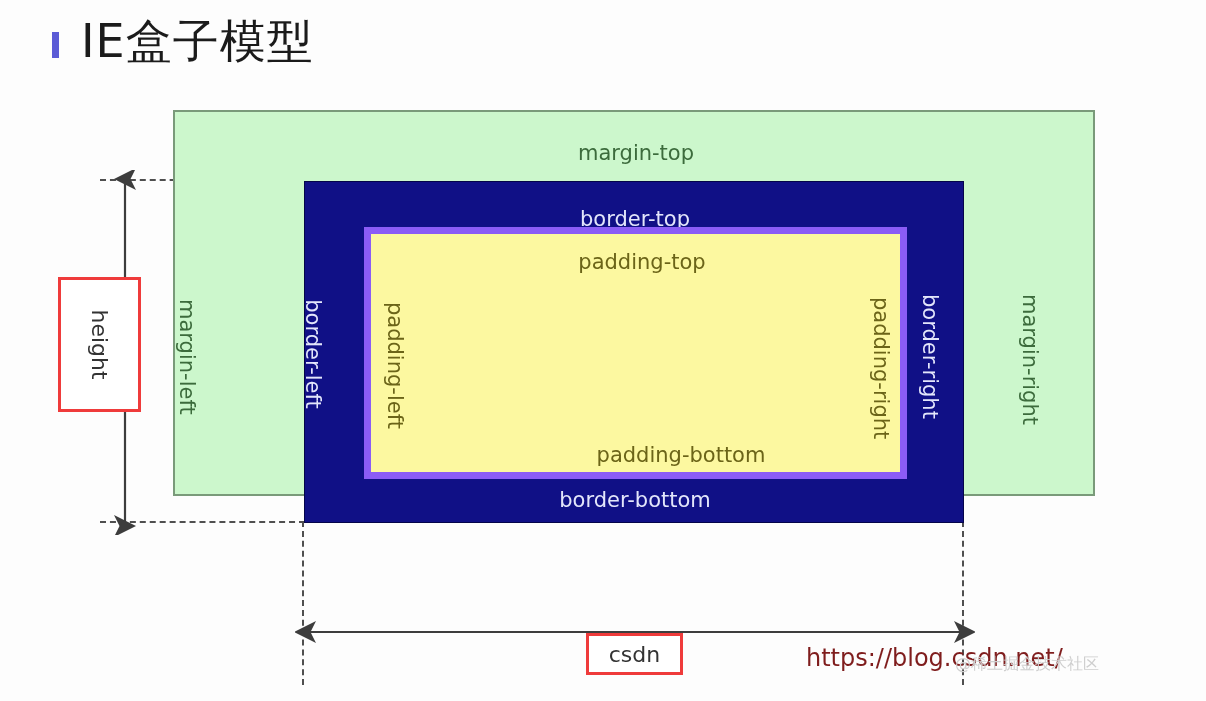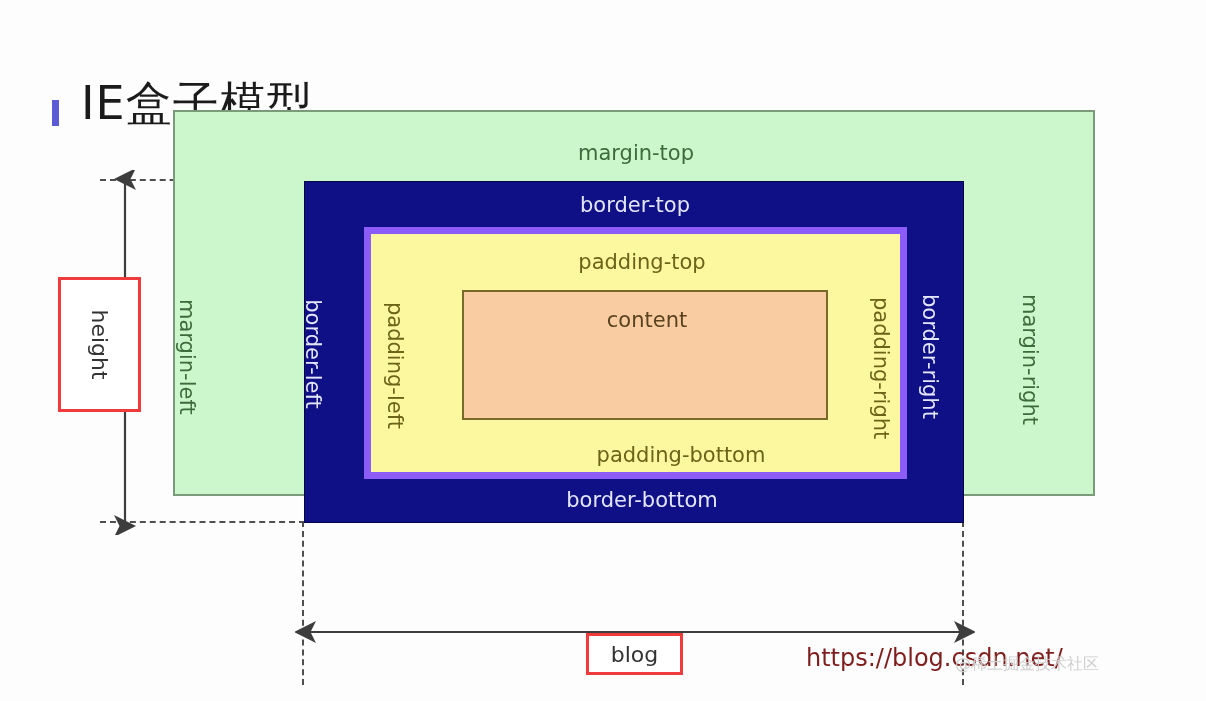--- a/index.html
+++ b/index.html
@@ -15,23 +15,22 @@
     font-family: "DejaVu Sans", "Liberation Sans", sans-serif;
     background: #fdfdfd;
   }
 
   
   #title-bar {
     position: absolute;
     left: 52px;
     top: 18px;
     display: flex;
-    align-items: flex-end;
+    align-items: flex-start;
     height: 64px;
-    margin-top: 44px;
   }
   #title-accent {
     width: 7px;
     height: 26px;
     background: #5b5bd6;
     margin-right: 22px;
     margin-top: 14px;
   }
   #page-title {
     font-size: 46px;
@@ -191,41 +190,38 @@
 
   <div class="lbl lbl-margin hcenter" style="left:461px; top:29px;">margin-top</div>
 
   <div class="lbl lbl-margin rot" style="left:12px; top:230px; width:110px; margin-left:-55px; text-align:center;">margin-left</div>
 
   <div class="lbl lbl-margin rot" style="left:855px; top:230px; width:120px; margin-left:-60px; text-align:center;">margin-right</div>
 
 
   <div id="border-box">
 
-    <div class="lbl lbl-border hcenter" style="left:330px; top:11px;">border-top</div>
+    <div class="lbl lbl-border hcenter" style="left:330px; top:25px;">border-top</div>
 
     <div class="lbl lbl-border rot" style="left:8px; top:160px; width:110px; margin-left:-55px; text-align:center;">border-left</div>
 
     <div class="lbl lbl-border rot" style="left:625px; top:160px; width:120px; margin-left:-60px; text-align:center;">border-right</div>
 
-    <div class="lbl lbl-border hcenter" style="left:337px; top:306px;text-align:center;">border-bottom</div>
+    <div class="lbl lbl-border hcenter" style="left:330px; top:306px;text-align:center;">border-bottom</div>
 
     <div id="padding-box">
 
       <div class="lbl lbl-padding hcenter" style="left:271px; top:16px;">padding-top</div>
 
       <div class="lbl lbl-padding rot" style="left:24px; top:116px; width:120px; margin-left:-60px; text-align:center;">padding-left</div>
 
       <div class="lbl lbl-padding rot" style="left:510px; top:116px; width:130px; margin-left:-65px; text-align:center;">padding-right</div>
 
       <div class="lbl lbl-padding hcenter" style="left:271px; top:209px;margin-left:39px;">padding-bottom</div>
 
-      <div id="content-box">
-        <div class="lbl lbl-content hcenter" style="left:183px; top:16px;">content</div>
-      </div>
 
     </div>
   </div>
 </div>
 
 <svg id="height-arrow" style="left:105px; top:170px;" width="40" height="365" viewBox="0 0 40 365">
   <defs>
     <marker id="arrA" markerWidth="10" markerHeight="10" refX="5" refY="5" orient="auto" markerUnits="strokeWidth">
       <path d="M5,0 L10,10 L5,7.5 L0,10 Z" fill="#3d3d3d"></path>
     </marker>
@@ -246,17 +242,17 @@
     </marker>
   </defs>
   <line x1="10" y1="14" x2="670" y2="14" stroke="#3d3d3d" stroke-width="2.2" marker-start="url(#arrL)" marker-end="url(#arrR)"></line>
 </svg>
 
 <div class="dimbox" id="height-dimbox">
   <span>height</span>
 </div>
 
 <div class="dimbox" id="width-dimbox">
-  <span>blog</span>
+  <span>csdn</span>
 </div>
 
 <div id="watermark-url">https://blog.csdn.net/</div>
 <div id="watermark-brand">@稀土掘金技术社区</div>
 
 </body></html>

